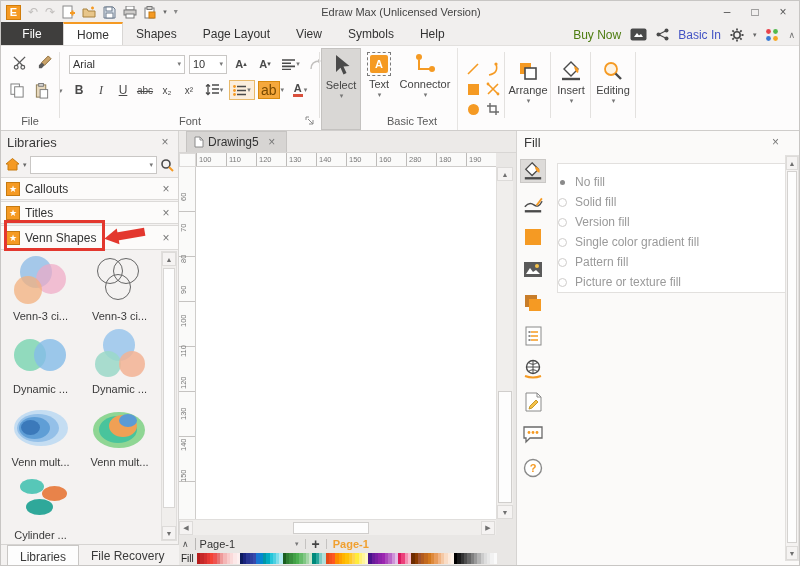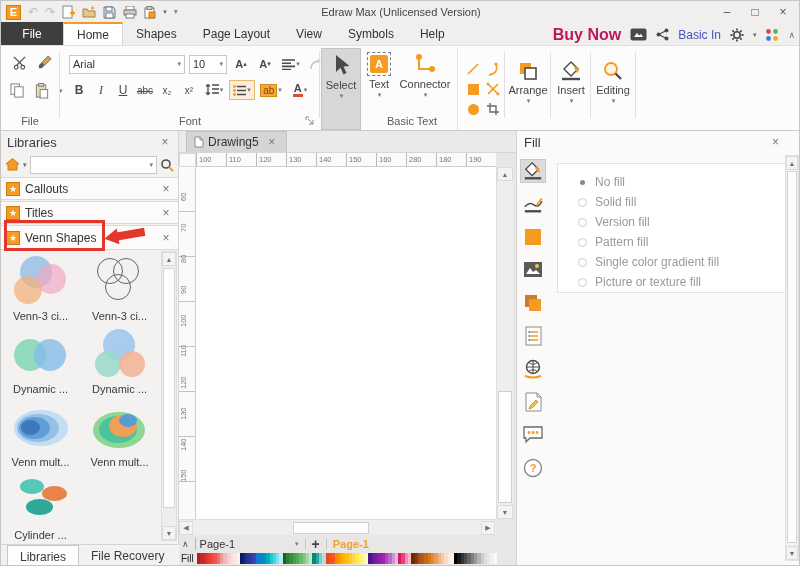--- a/index.html
+++ b/index.html
@@ -26,21 +26,21 @@
     font-size:12px; color:#555; }
 
   
   #menurow { position:absolute; left:0; top:22px; width:800px; height:23px;
     background:#f1efee; display:flex; align-items:flex-end; border-bottom:1px solid #e2e0de; }
   .file-tab { width:62px; height:23px; background:#3f3e3d; color:#fff; display:flex;
     align-items:center; justify-content:center; font-size:12px; }
   .menu-tab { padding:0 13px; height:23px; display:flex; align-items:center; font-size:12px; color:#333; }
   .menu-tab.active { background:#fff; border:1px solid #d8d6d4; border-bottom:none; border-top:2px solid #f59a23; }
   .menu-right { position:absolute; right:6px; top:0; height:23px; display:flex; align-items:center; gap:9px; }
-  .buy-now { color:#be185d; font-weight:bold; font-size:16px; }
+  .buy-now { color:#4d7c0f; font-weight:normal; font-size:12px; }
   .sign-in { color:#4353c4; font-size:12px; }
   .mini-caret { font-size:7px; color:#666; }
 
   
   #ribbon { position:absolute; left:0; top:45px; width:800px; height:85px; background:#fdfcfc;
     border-bottom:1px solid #cfcdcb; }
   .rgroup { position:absolute; top:0; height:84px; }
   .gsep { position:absolute; top:6px; height:66px; width:1px; background:#e3e1df; }
   .glabel { position:absolute; bottom:3px; left:0; right:0; text-align:center; font-size:11px; color:#595959; }
   .rbtn { display:flex; align-items:center; justify-content:center; border:1px solid transparent;
@@ -135,21 +135,21 @@
   .palette { flex:0 0 auto; display:flex; height:11px; width:300px; }
   .swatch { flex:1 0 aupx; min-width:0; flex-basis:0; flex-grow:1; }
 
   
   #right-panel { position:absolute; left:515px; top:0; width:285px; height:436px; background:#fbfaf9; border-left:1px solid #d6d4d2; }
   .rp-title { position:absolute; left:7px; top:4px; font-size:13px; color:#3a3a3a; }
   .rp-close { position:absolute; right:22px; top:4px; color:#777; font-size:12px; }
   .rp-icons { position:absolute; left:3px; top:28px; width:30px; display:flex; flex-direction:column; gap:9px; }
   .rp-ic { width:26px; height:24px; display:flex; align-items:center; justify-content:center; }
   .rp-ic.sel { background:#dddbd9; border:1px solid #cac8c6; }
-  .rp-box { position:absolute; left:40px; top:32px; width:230px; height:130px; background:#fff; border:1px solid #e2e0de; padding:8px 0 0 20px; }
+  .rp-box { position:absolute; left:40px; top:32px; width:230px; height:130px; background:#fff; border:1px solid #e2e0de; padding:8px 0 0 0; }
   .opt-row { height:20px; display:flex; align-items:center; gap:8px; }
   .radio { width:9px; height:9px; border:1px solid #cfcdcb; border-radius:50%; background:#fff; position:relative; }
   .radio.sel { border:none; background:transparent; }
   .radio.sel::after { content:""; position:absolute; left:2px; top:2px; width:5px; height:5px; border-radius:50%; background:#8a8a8a; }
   .opt-label { font-size:12px; color:#9a9a9a; }
   .rp-scroll { position:absolute; right:2px; top:24px; width:14px; height:406px; background:#f4f2f1; border:1px solid #e2e0de; }
   .rp-thumb { position:absolute; left:1px; right:1px; top:15px; height:372px; background:#fdfdfd; border:1px solid #d4d2d0; }
   .rp-scroll .down { position:absolute; bottom:0; left:0; right:0; }
 </style>
 </head>
@@ -346,21 +346,21 @@
             </g>
             <g fill="#f59a23">
               <circle cx="1.5" cy="1.5" r="1.4"></circle>
               <circle cx="1.5" cy="5.5" r="1.4"></circle>
               <circle cx="1.5" cy="9.5" r="1.4"></circle>
             </g>
           </svg>
         <span class="caret">▾</span>
       </span>
       <span class="rbtn" style="width:28px;height:20px;">
-        <span style="background:#f5a83c;color:#7a4a00;padding:0 2px;font-size:10px;border:1px solid #d88a10;">ab</span>
+        <span style="background:#f5a83c;color:#7a4a00;padding:0 2px;font-size:14px;border:1px solid #d88a10;">ab</span>
         <span class="caret">▾</span>
       </span>
       <span class="rbtn" style="width:26px;height:20px;">
         <span style="display:inline-block;line-height:11px;border-bottom:3px solid #d94f3c;padding:0 1px;font-weight:bold;">A</span>
         <span class="caret">▾</span>
       </span>
     </div>
     <div class="glabel">Font</div>
     <span class="launcher">
       <svg width="9" height="9" viewBox="0 0 9 9">
@@ -837,25 +837,25 @@
       <div class="opt-row">
         <span class="radio"></span>
         <span class="opt-label">Solid fill</span>
       </div>
       <div class="opt-row">
         <span class="radio"></span>
         <span class="opt-label">Version fill</span>
       </div>
       <div class="opt-row">
         <span class="radio"></span>
-        <span class="opt-label">Pattern fill</span>
+        <span class="opt-label">Single color gradient fill</span>
       </div>
       <div class="opt-row">
         <span class="radio"></span>
-        <span class="opt-label">Single color gradient fill</span>
+        <span class="opt-label">Pattern fill</span>
       </div>
       <div class="opt-row">
         <span class="radio"></span>
         <span class="opt-label">Picture or texture fill</span>
       </div>
     </div>
 
     <div class="rp-scroll">
       <div class="scroll-arrow">▲</div>
       <div class="rp-thumb"></div>

